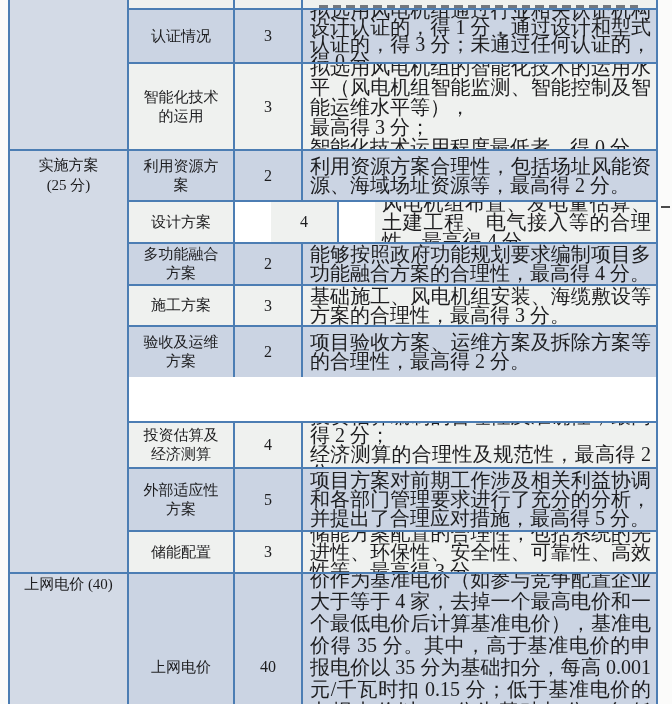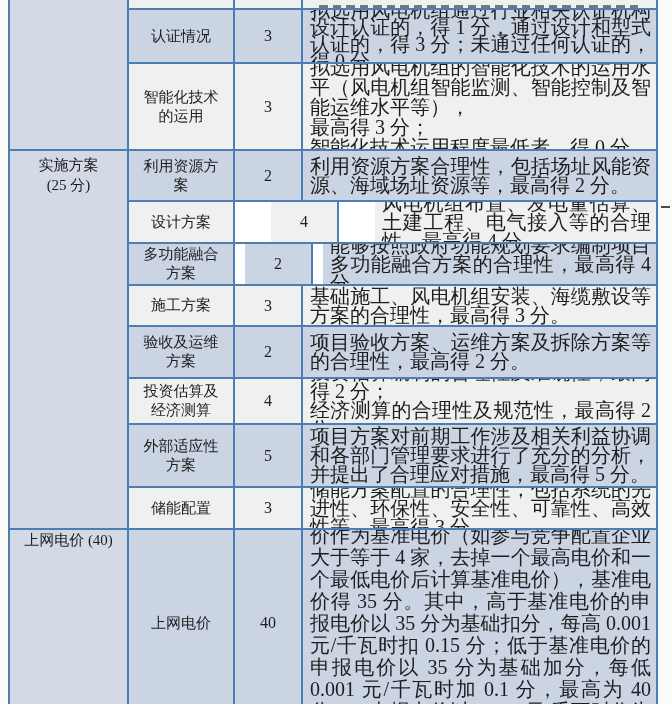--- a/index.html
+++ b/index.html
@@ -124,21 +124,21 @@
         </div>
         <div class="row bt " style="height: 42px; gap: 36px;">
           <div class="cell item bg-light"><span>设计方案</span></div>
           <div class="cell score bg-light">
             <span>4</span>
           </div>
           <div class="cell desc bg-light">
             <span>风电机组布置、发电量估算、土建工程、电气接入等的合理性，最高得 4 分。</span>
           </div>
         </div>
-        <div class="row bt " style="height: 42px; gap: 10px;">
+        <div class="row bt " style="height: 42px;">
           <div class="cell item bg-blue"><span>多功能融合
 方案</span></div>
           <div class="cell score bg-blue">
             <span>2</span>
           </div>
           <div class="cell desc bg-blue">
             <span>能够按照政府功能规划要求编制项目多功能融合方案的合理性，最高得 4 分。</span>
           </div>
         </div>
         <div class="row bt " style="height: 41px;">
@@ -153,21 +153,21 @@
         <div class="row bt " style="height: 52px;">
           <div class="cell item bg-blue"><span>验收及运维
 方案</span></div>
           <div class="cell score bg-blue">
             <span>2</span>
           </div>
           <div class="cell desc bg-blue">
             <span>项目验收方案、运维方案及拆除方案等的合理性，最高得 2 分。</span>
           </div>
         </div>
-        <div class="row bt " style="height: 46px;">
+        <div class="row bt " style="height: 46px; margin-top: 44px;">
           <div class="cell item bg-light"><span>投资估算及
 经济测算</span></div>
           <div class="cell score bg-light">
             <span>4</span>
           </div>
           <div class="cell desc bg-light">
             <span>投资估算编制的合理性及准确性，最高得 2 分；
 经济测算的合理性及规范性，最高得 2 分。</span>
           </div>
         </div>

